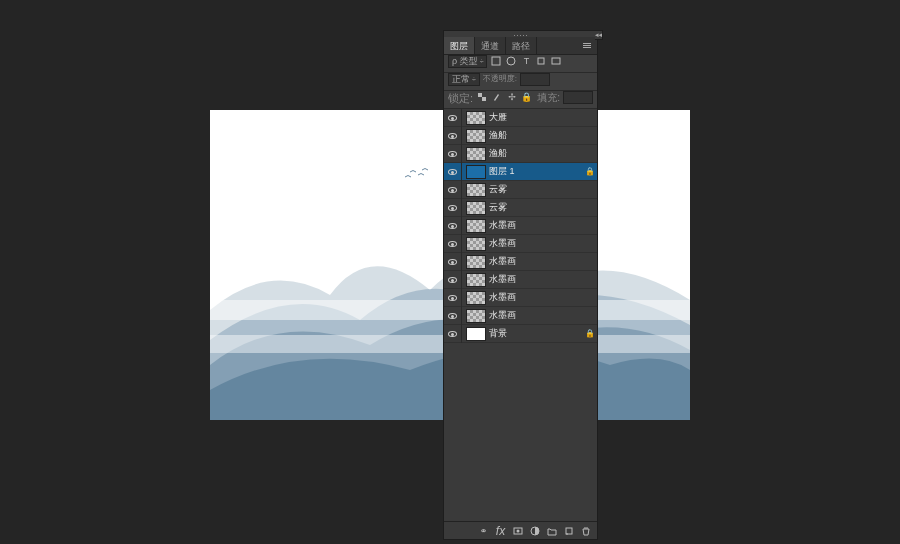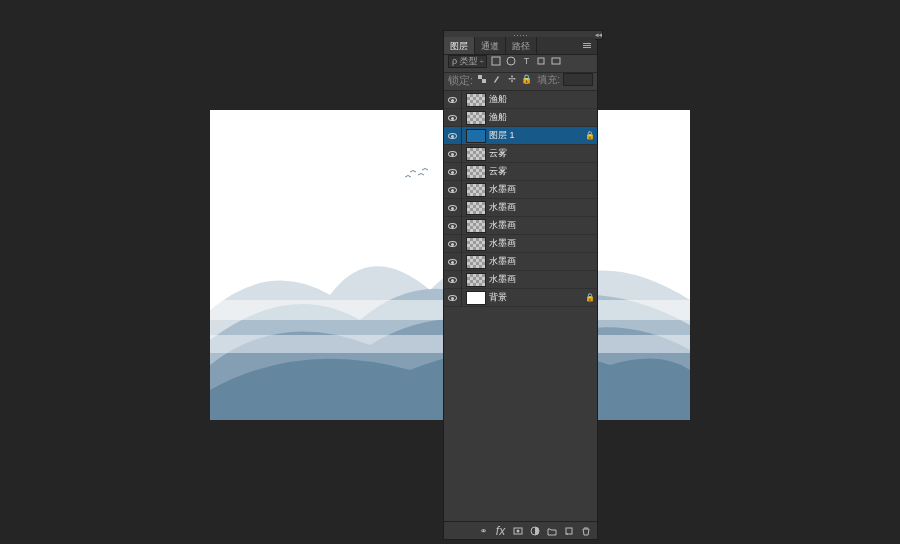--- a/index.html
+++ b/index.html
@@ -252,20 +252,28 @@
           <rect x="2" y="2" width="6" height="6" fill="none" stroke="#bbb"></rect>
         </svg>
       </div>
     <div class="mini-icon">
         <svg viewBox="0 0 10 10">
           <rect x="1" y="2" width="8" height="6" fill="none" stroke="#bbb"></rect>
         </svg>
       </div>
   </div>
 
+  <div class="blend-row">
+    <div class="blend-select">
+      <span>正常</span>
+      <span class="chev">÷</span>
+    </div>
+    <span style="font-size:8px;color:#888">不透明度:</span>
+    <div class="opacity-input"></div>
+  </div>
 
   <div class="lock-row">
     <span style="font-size:11px;color:#888">锁定:</span>
     <div class="mini-icon">
         <svg viewBox="0 0 10 10">
           <rect x="1" y="1" width="4" height="4" fill="#bbb"></rect>
           <rect x="5" y="5" width="4" height="4" fill="#bbb"></rect>
         </svg>
       </div>
     <div class="mini-icon">
@@ -278,20 +286,28 @@
     <span style="font-size:10px;color:#888;margin-left:auto">填充:</span>
     <div class="opacity-input"></div>
   </div>
 
   <div class="layers" id="layers-container">
       <div class="layer">
         <div class="vis">
           <div class="eye"></div>
         </div>
         <div class="thumb "></div>
+        <div class="layer-name">大雁</div>
+        <div class="lock-icon"></div>
+      </div>
+      <div class="layer">
+        <div class="vis">
+          <div class="eye"></div>
+        </div>
+        <div class="thumb "></div>
         <div class="layer-name">渔船</div>
         <div class="lock-icon"></div>
       </div>
       <div class="layer">
         <div class="vis">
           <div class="eye"></div>
         </div>
         <div class="thumb "></div>
         <div class="layer-name">渔船</div>
         <div class="lock-icon"></div>

